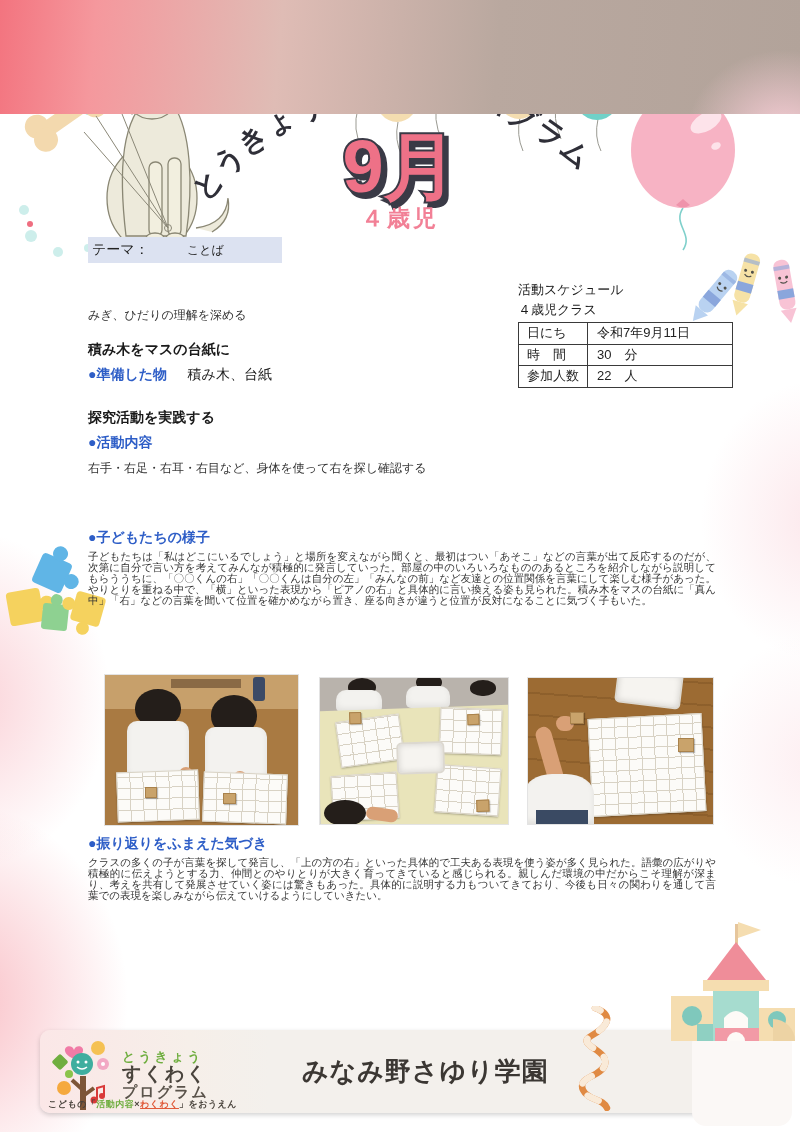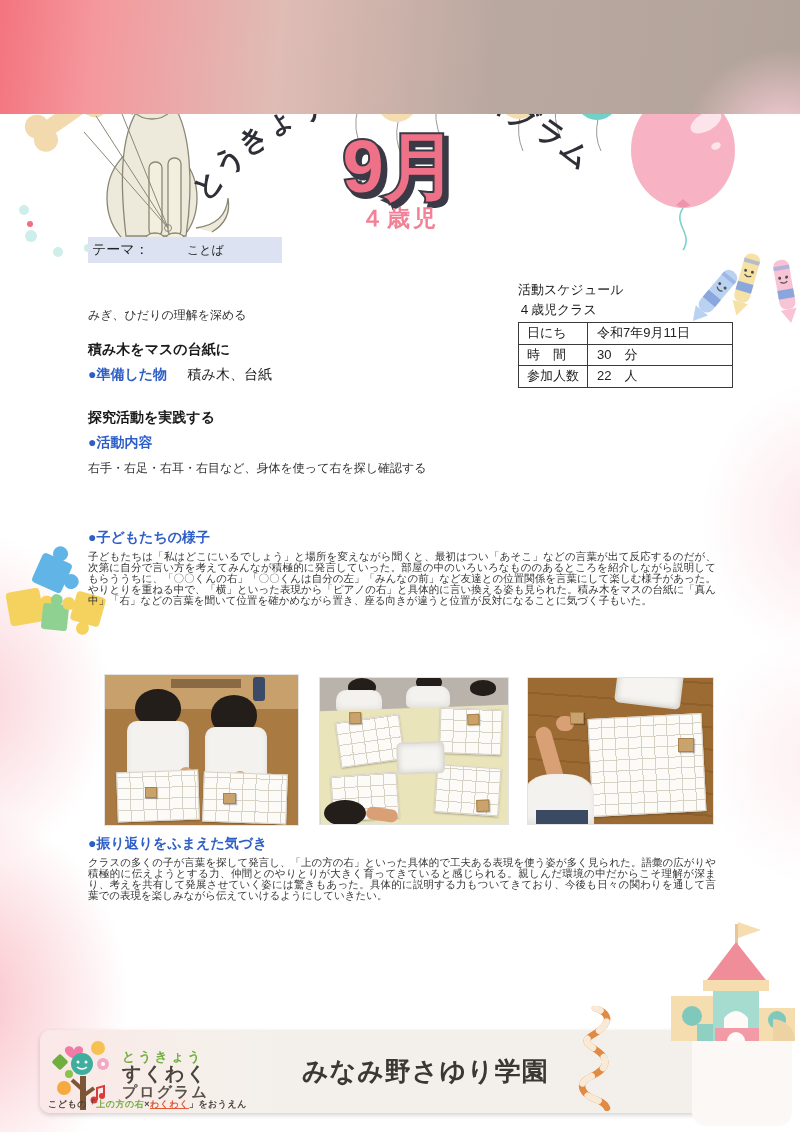--- a/index.html
+++ b/index.html
@@ -366,17 +366,17 @@
       <path d="M45 64 L45 52 L52 50 L52 60" stroke="#d93a3a" stroke-width="2" fill="none"></path>
       <circle cx="50" cy="60" r="3" fill="#d93a3a"></circle>
     </svg>
     <div class="logo-text">
       <div class="logo-l1">とうきょう</div>
       <div class="logo-l2">すくわく</div>
       <div class="logo-l3">プログラム</div>
     </div>
   </div>
 
-  <div class="tagline"><span>こどもの「</span><span class="tag-green">上の方の右</span><span>×</span><span class="tag-orange">わくわく</span><span>」をおうえん</span></div>
+  <div class="tagline"><span>こどもの「</span><span class="tag-green">活動内容</span><span>×</span><span class="tag-orange">わくわく</span><span>」をおうえん</span></div>
 
   <div class="school">みなみ野さゆり学園</div>
 
 </div>
 
 </body></html>

